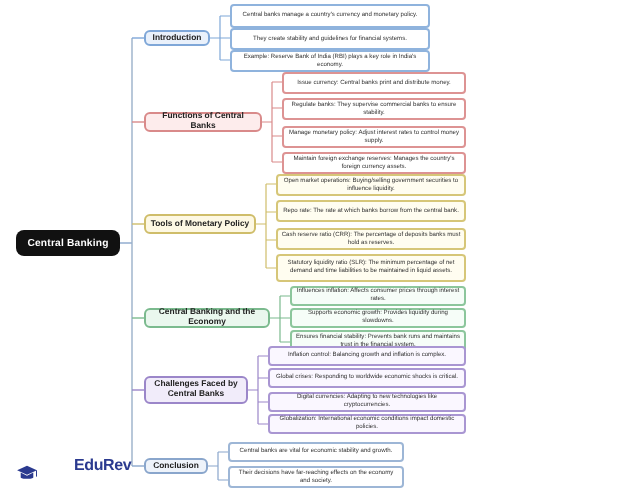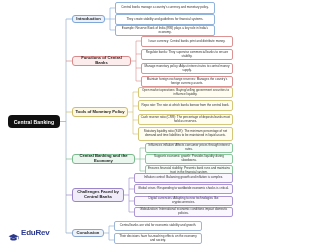--- a/index.html
+++ b/index.html
@@ -48,21 +48,21 @@
   .t-econ.branch{background:#eaf7ee;border-color:#7bba8e;}
   .t-econ.leaf{background:#f6fdf8;border-color:#8cc69c;}
 
   .t-chal.branch{background:#f1ecfa;border-color:#9b86c9;}
   .t-chal.leaf{background:#faf7ff;border-color:#a996d2;}
 
   .t-conc.branch{background:#eef3fa;border-color:#8aa6cc;}
   .t-conc.leaf{background:#ffffff;border-color:#9db6d6;}
 
   
-  .logo{position:absolute;left:8px;top:228px;display:flex;align-items:center;gap:2px;}
+  .logo{position:absolute;left:8px;top:228px;display:flex;align-items:center;gap:18px;}
   .logo .cap{width:11px;height:9px;position:relative;}
   .logo .captxt{font-size:8px;font-weight:bold;color:#2b3a8f;letter-spacing:-.2px;}
 </style>
 </head>
 <body>
 
 <div id="canvas">
 
   <svg class="links" viewBox="0 0 237 250">
 

